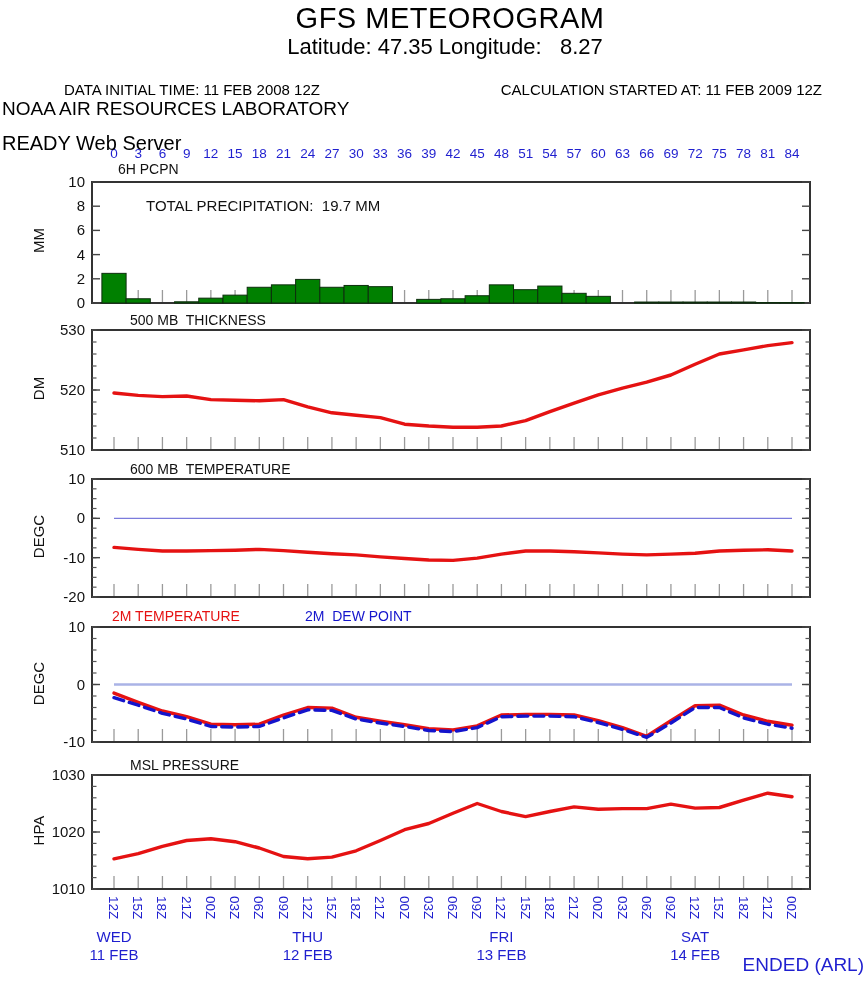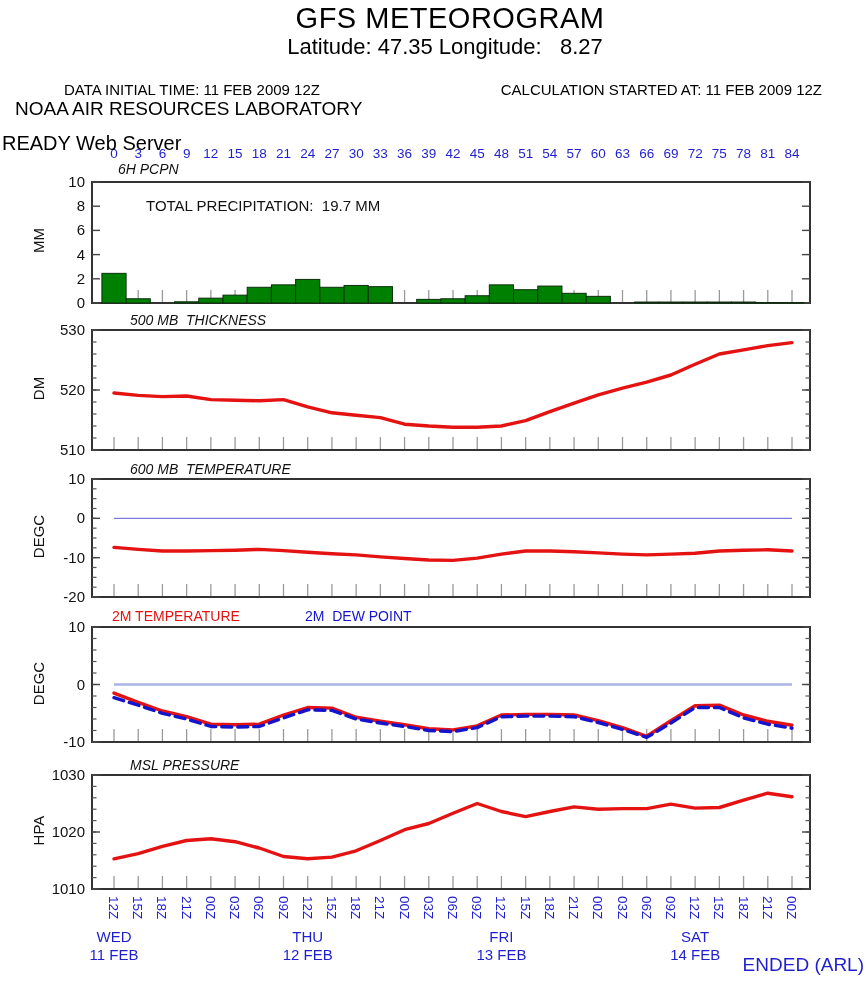--- a/index.html
+++ b/index.html
@@ -6,25 +6,25 @@
   #fig {
     position:relative; width:868px; height:985px; background:#ffffff;
     font-family:"Liberation Sans","DejaVu Sans",sans-serif; color:#000;
     overflow:hidden;
   }
   .abs { position:absolute; }
   .pre { white-space:pre; }
   .hdr-title { top:2px; left:0; width:900px; text-align:center; font-size:29px; letter-spacing:0.5px; }
   .hdr-subtitle { top:34px; left:0; width:890px; text-align:center; font-size:22px; }
   .info-left   { top:81px; left:64px;  font-size:15px; }
-  .org         { top:98px; left:15px;   font-size:19px; }
+  .org         { top:98px; left:2px;   font-size:19px; }
   .server      { top:132px; left:2px;  font-size:20px; }
   .info-right1 { top:81px; right:46px; font-size:15px; text-align:right; }
   .info-right2 { top:98px; right:46px; font-size:15px; text-align:right; }
-  .ptitle { font-size:14px; color:#111;font-style:italic; }
+  .ptitle { font-size:14px; color:#111; }
   .annot  { font-size:15px; color:#111; }
   .legend { font-size:14px;text-align:center; }
   .ylab {
     width:70px; text-align:center; font-size:15px; color:#111;
     transform:rotate(-90deg); transform-origin:center center;
   }
   .credit { right:4px; top:954px; font-size:19px; }
   svg { position:absolute; top:0; left:0; }
 </style>
 </head>
@@ -445,21 +445,21 @@
         <text x="501.42857142857144" y="942" font-family="&quot;Liberation Sans&quot;,&quot;DejaVu Sans&quot;,sans-serif" text-anchor="middle" font-size="15" fill="#1f1fcf">FRI</text>
         <text x="501.42857142857144" y="960" font-family="&quot;Liberation Sans&quot;,&quot;DejaVu Sans&quot;,sans-serif" text-anchor="middle" font-size="15" fill="#1f1fcf">13 FEB</text>
         <text x="695.1428571428571" y="942" font-family="&quot;Liberation Sans&quot;,&quot;DejaVu Sans&quot;,sans-serif" text-anchor="middle" font-size="15" fill="#1f1fcf">SAT</text>
         <text x="695.1428571428571" y="960" font-family="&quot;Liberation Sans&quot;,&quot;DejaVu Sans&quot;,sans-serif" text-anchor="middle" font-size="15" fill="#1f1fcf">14 FEB</text>
       </g>
     </svg>
 
   <div class="abs hdr-title pre">GFS METEOROGRAM</div>
   <div class="abs hdr-subtitle pre">Latitude: 47.35 Longitude:   8.27</div>
 
-  <div class="abs info-left pre">DATA INITIAL TIME: 11 FEB 2009 12Z</div>
+  <div class="abs info-left pre">DATA INITIAL TIME: 11 FEB 2008 12Z</div>
   <div class="abs org pre">NOAA AIR RESOURCES LABORATORY</div>
   <div class="abs server pre">READY Web Server</div>
   <div class="abs info-right1 pre">CALCULATION STARTED AT: 11 FEB 2009 12Z</div>
 
   <div class="abs ptitle pre" style="left:118px; top:161px;">6H PCPN</div>
   <div class="abs annot pre" style="left:146px; top:197px;">TOTAL PRECIPITATION:  19.7 MM</div>
   <div class="abs ptitle pre" style="left:130px; top:312px;">500 MB  THICKNESS</div>
   <div class="abs ptitle pre" style="left:130px; top:461px;">600 MB  TEMPERATURE</div>
   <div class="abs legend pre" style="left:112px; top:608px; color:#e51212;">2M TEMPERATURE</div>
   <div class="abs legend pre" style="left:305px; top:608px; color:#1414cc;">2M  DEW POINT</div>

